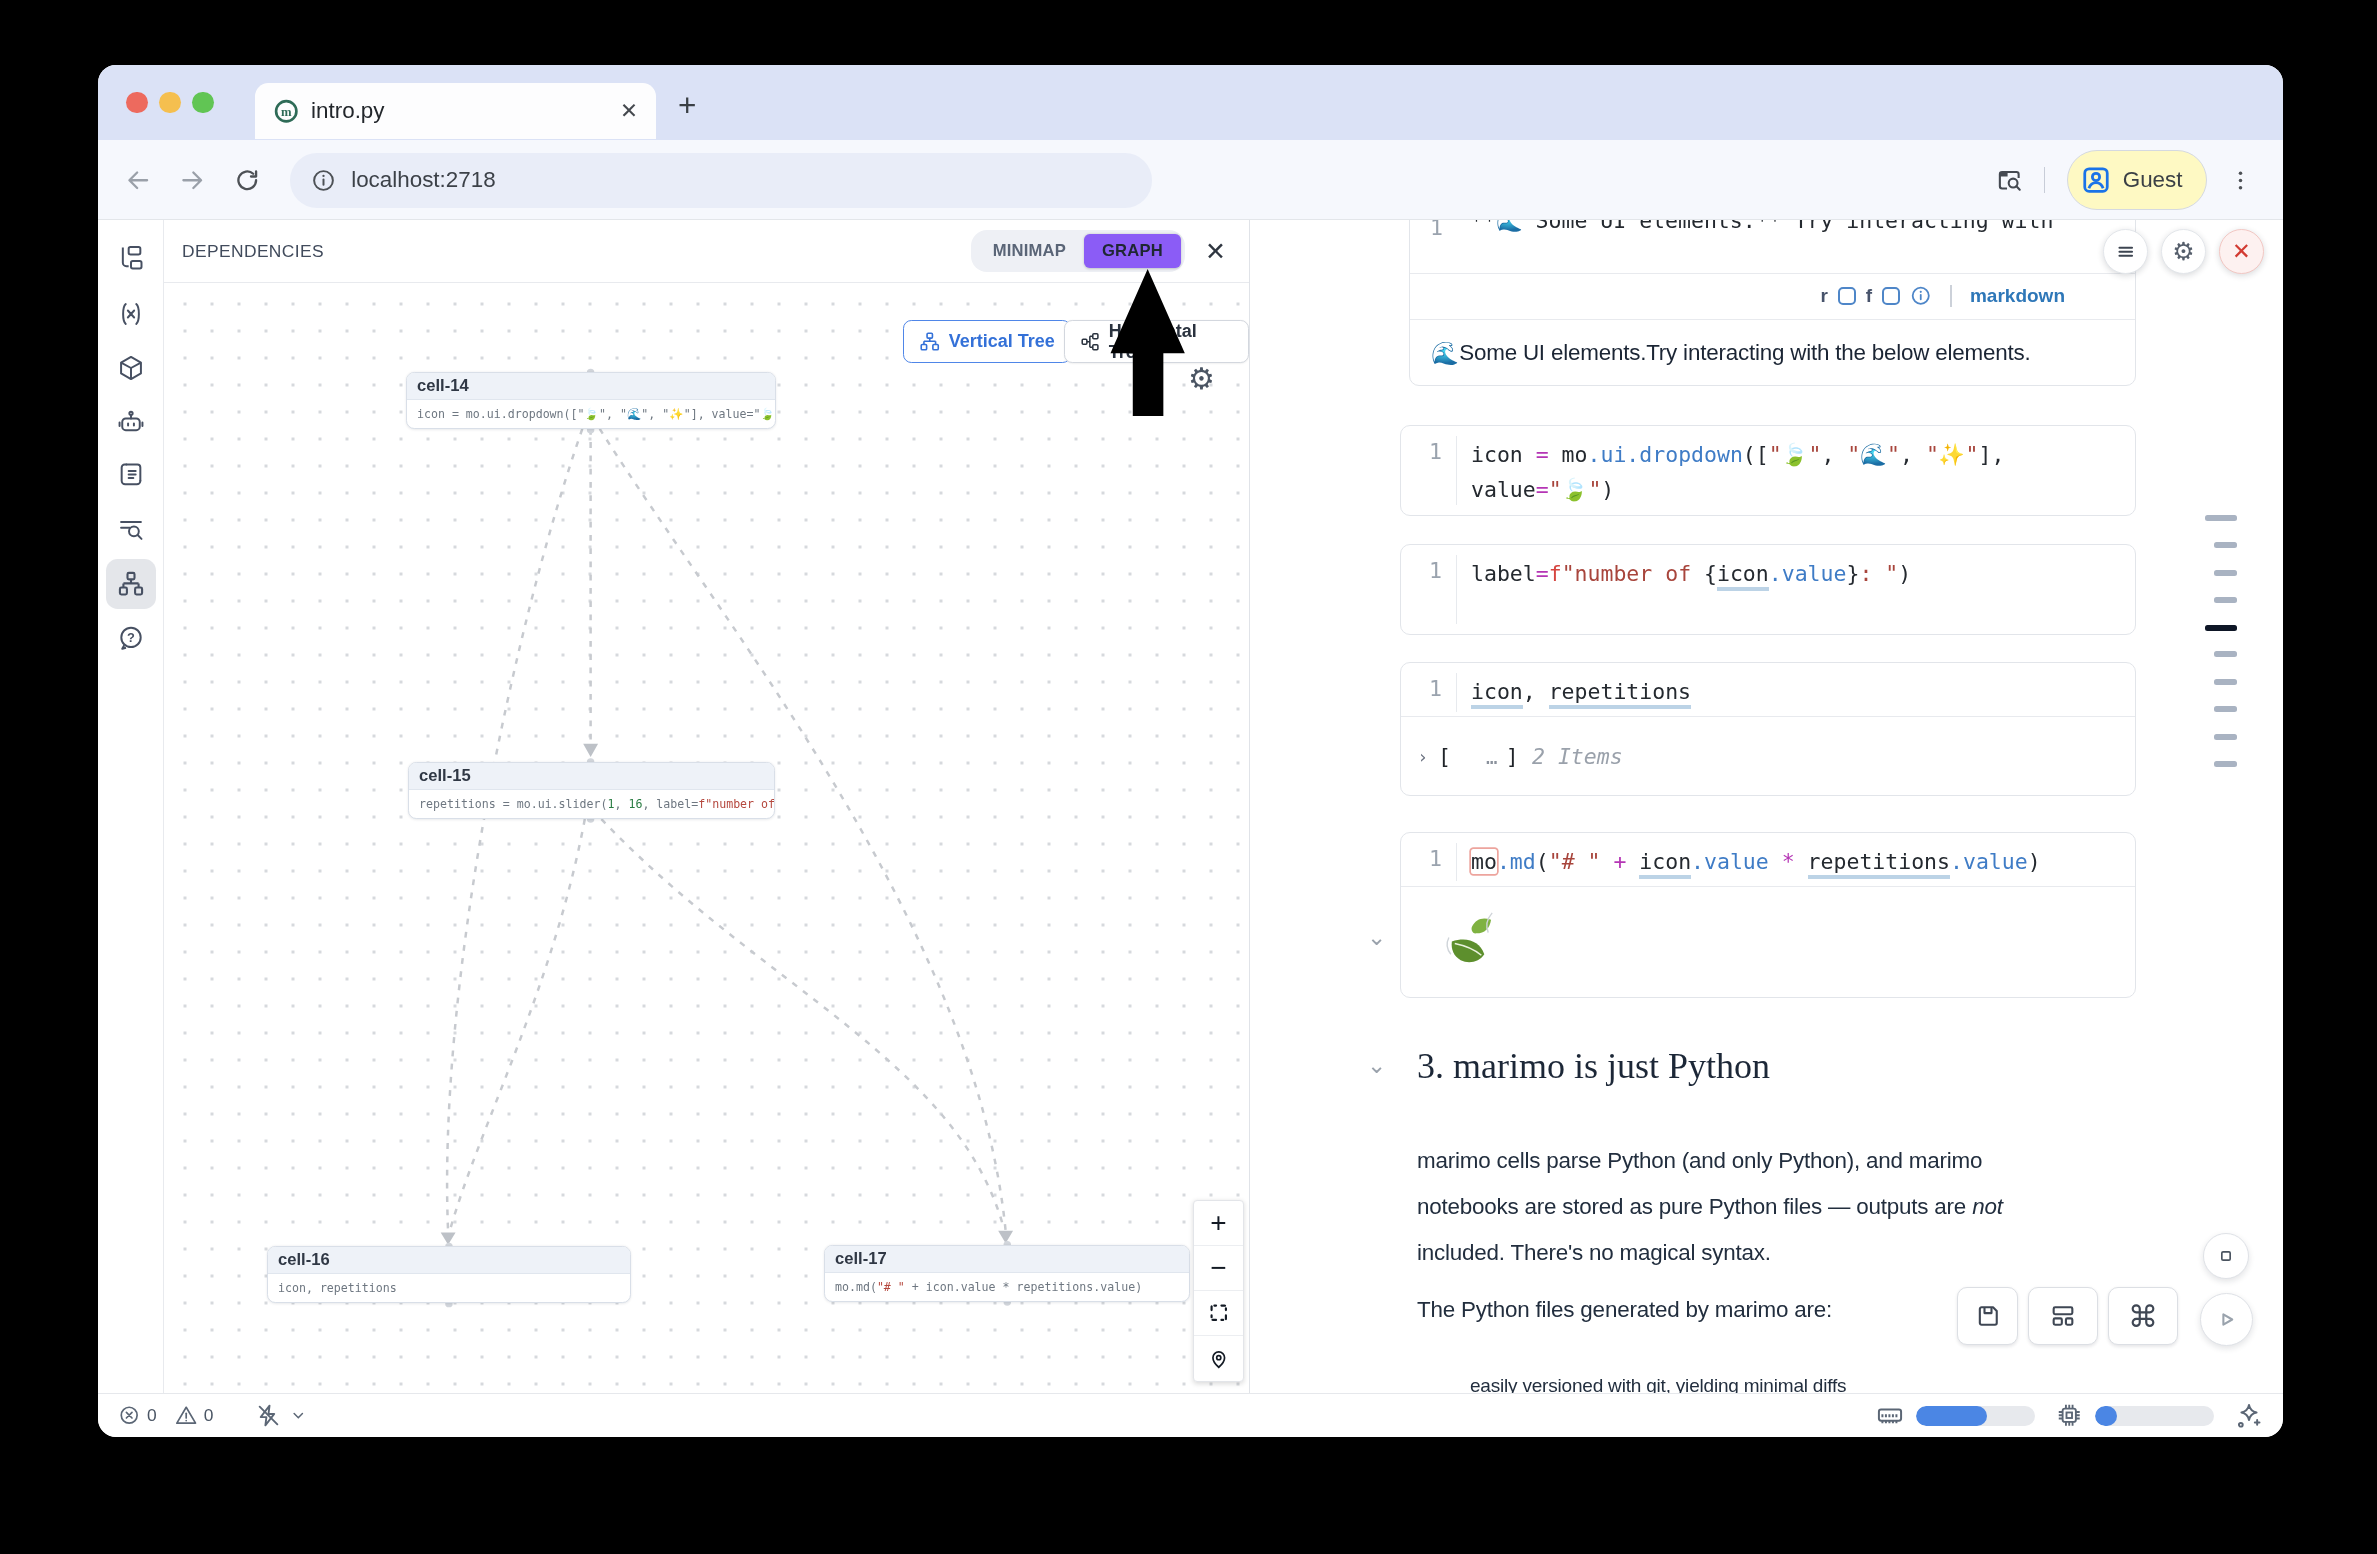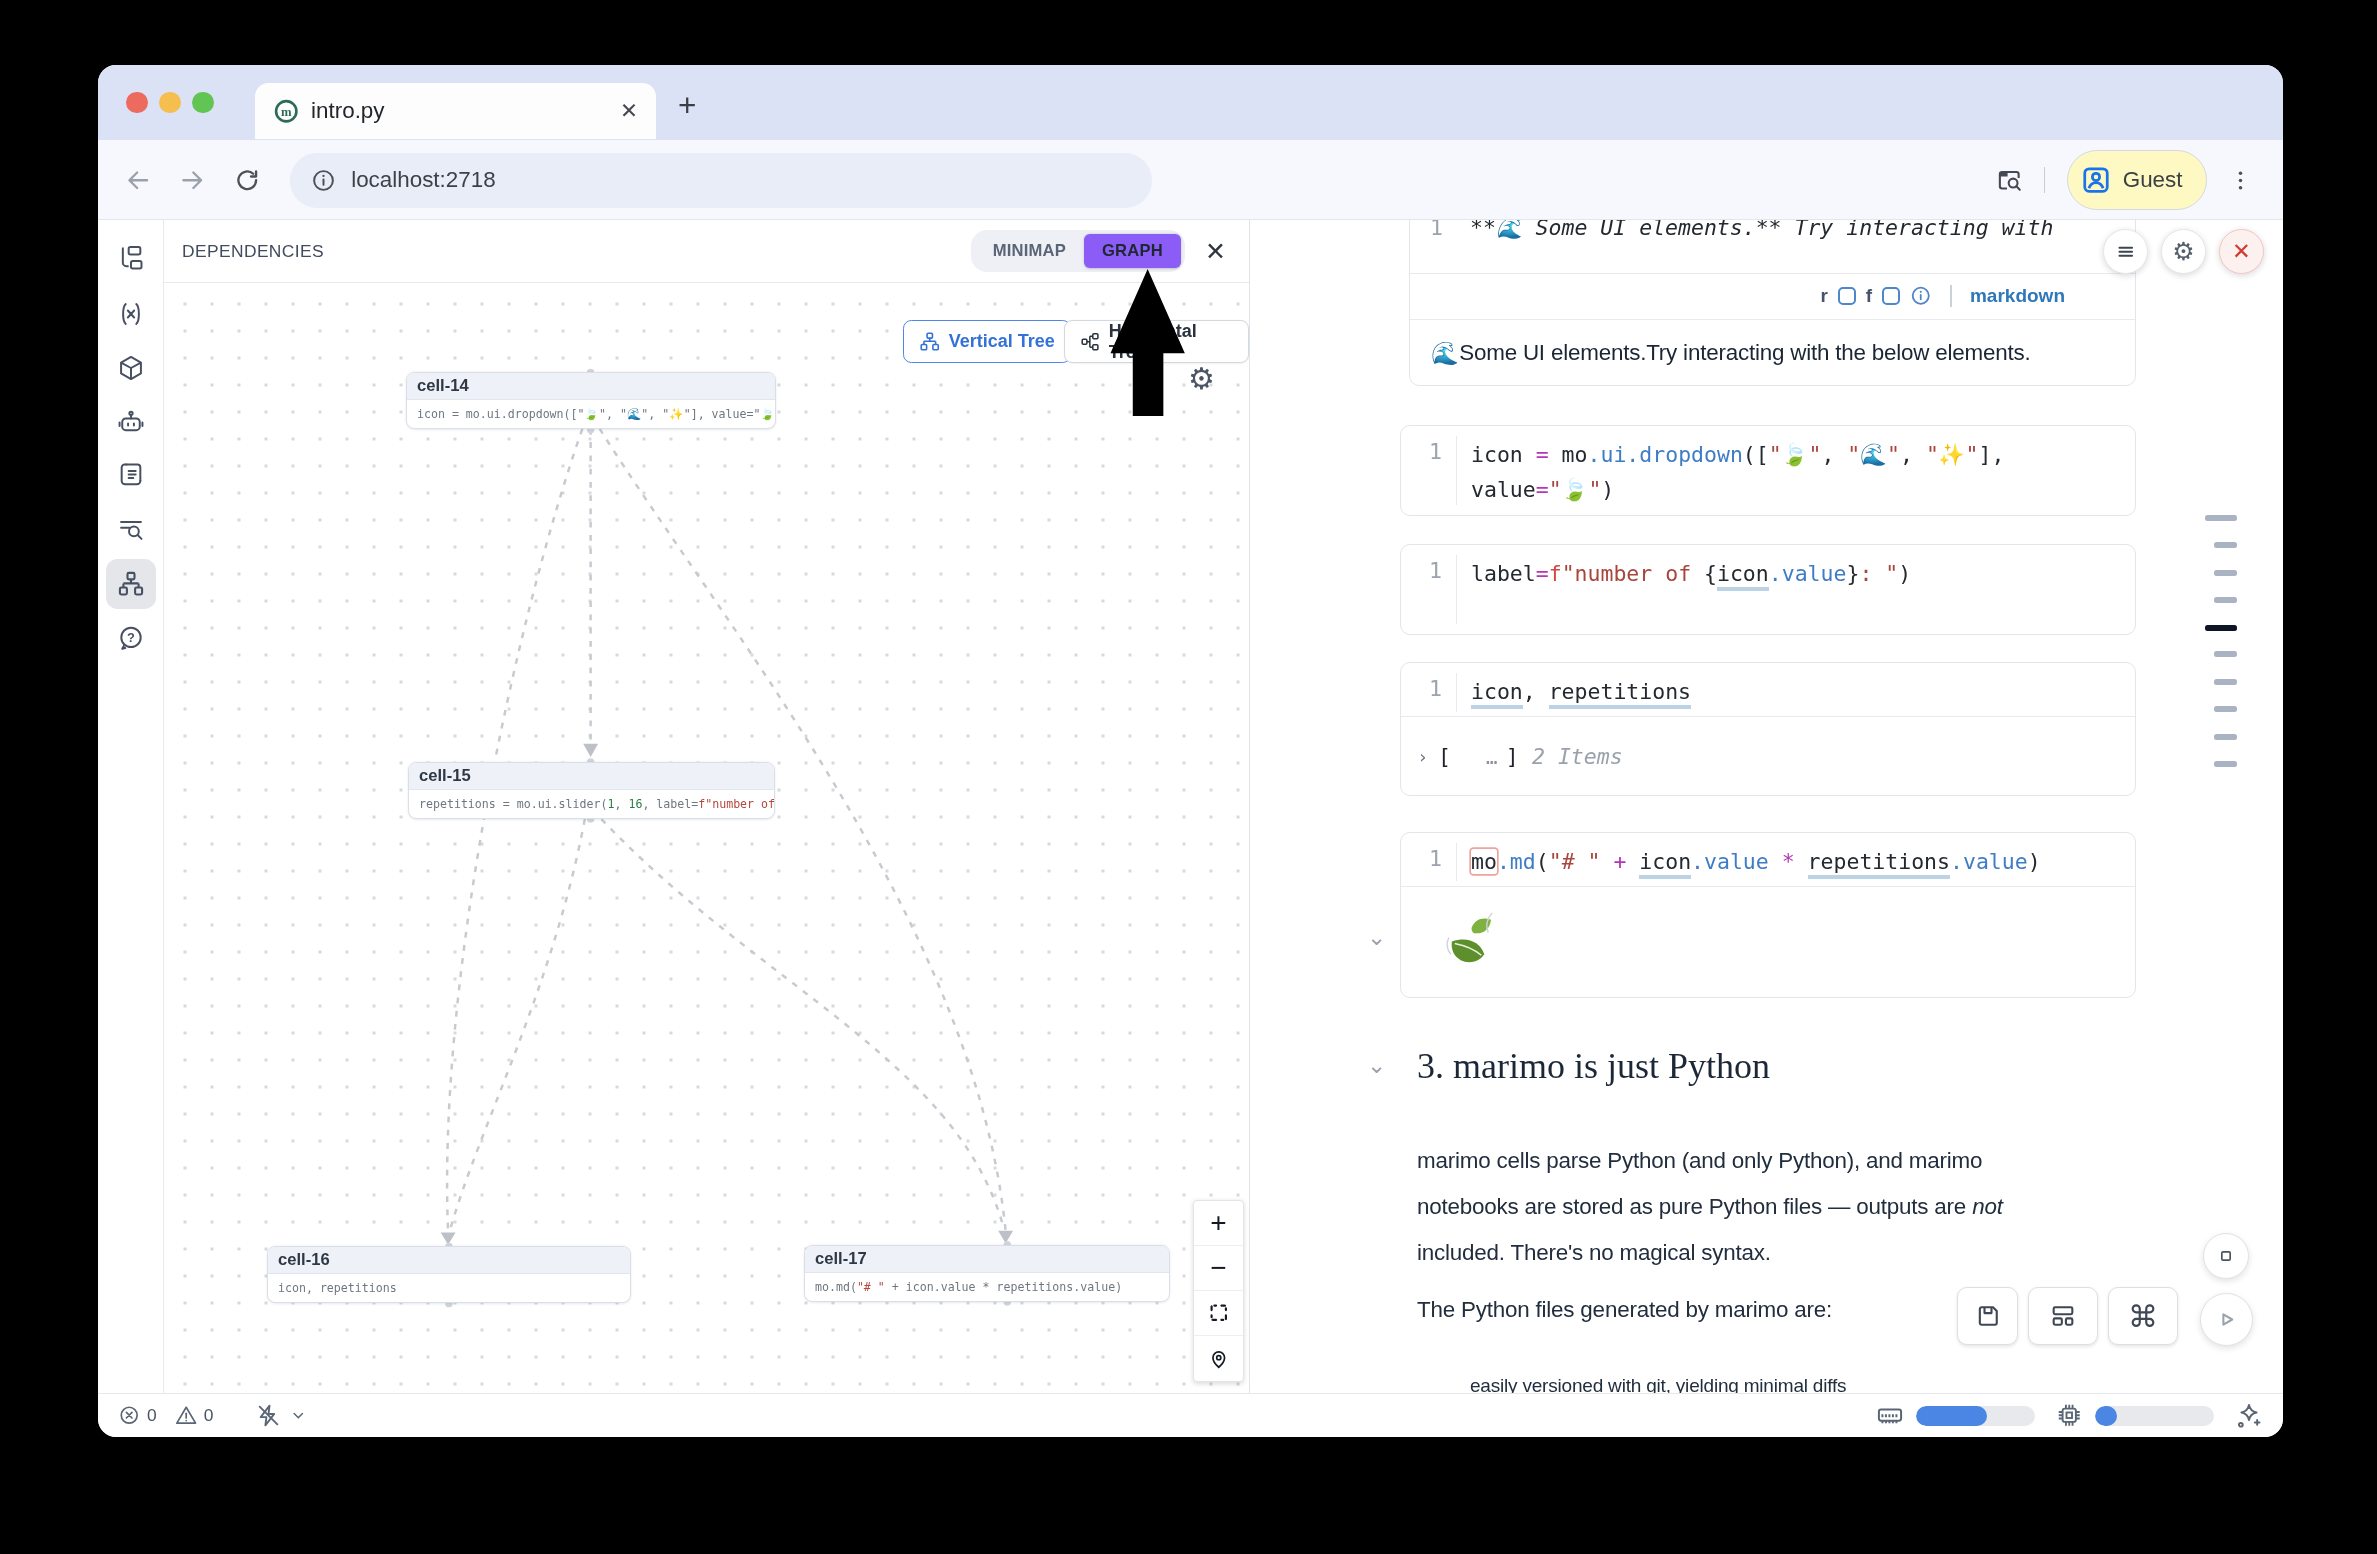--- a/index.html
+++ b/index.html
@@ -52,21 +52,21 @@
   .node { position:absolute; background:#fff; border:1.2px solid #d9dfe8; border-radius:8.3px; box-shadow:0 0.8px 2.5px rgba(16,24,40,.09); z-index:2; }
   .node-h { height:27px; background:#eef2f8; border-bottom:1.2px solid #e0e6ee; border-radius:6.6px 6.6px 0 0; display:flex; align-items:center; padding:0 10px; font-size:16.6px; font-weight:700; color:#303845; }
   .node-b { height:27px; display:flex; align-items:center; padding:0 10px; font-family:"DejaVu Sans Mono", monospace; font-size:11.6px; color:#6e7781; white-space:pre; overflow:hidden; }
   .node-b .cl { white-space:pre; }
 
   .zoomctl { position:absolute; left:1029px; top:917px; width:51px; background:#fff; border:0.8px solid #e3e5e9; border-radius:4.1px; box-shadow:0 1.7px 5px rgba(0,0,0,.14); z-index:2; }
   .zc { height:45px; display:flex; align-items:center; justify-content:center; border-bottom:0.8px solid #eceef1; color:#131a24; font-size:28px; }
   .zc:last-child { border-bottom:none; }
   .mdcell { position:absolute; left:1311px; top:-124px; width:727px; height:290px; border:1.2px solid #e2e5ea; border-radius:10px; background:#fff; }
   .md-num { position:absolute; left:20px; top:118px; font-family:"DejaVu Sans Mono", monospace; font-size:21.5px; color:#9aa3ae; }
-  .md-code { position:absolute; left:60px; top:115px; right:15px; font-family:"DejaVu Sans Mono", monospace; font-size:21.5px; line-height:31.5px; color:#1f2328;font-style:italic; }
+  .md-code { position:absolute; left:60px; top:108px; right:15px; font-family:"DejaVu Sans Mono", monospace; font-size:21.5px; line-height:31.5px; color:#1f2328; }
   .md-code .cl { white-space:pre-wrap; }
   .md-div1 { position:absolute; left:0; right:0; top:176px; height:1.2px; background:#e8eaee; }
   .md-foot { position:absolute; left:0; right:0; top:176px; height:46px; display:flex; align-items:center; justify-content:flex-end; gap:10px; padding-right:70px; }
   .kbd-letter { font-size:19px; font-weight:600; color:#47536b; }
   .kbd-box { width:18px; height:18px; border:2.1px solid #4e86c8; border-radius:5px; background:#fff; }
   .md-foot .vsep2 { width:1.7px; height:21.5px; background:#ccd1d9; margin:0 8.3px; }
   .lang-label { font-size:19px; font-weight:700; color:#2e77b8; }
   .md-div2 { position:absolute; left:0; right:0; top:222px; height:1.2px; background:#e8eaee; }
   .md-out { position:absolute; left:21.5px; right:15px; top:222px; height:68px; display:flex; align-items:center; font-size:22.4px; color:#1b2534; letter-spacing:-0.2px; }
 
@@ -327,21 +327,21 @@
           <div class="node-b"><div class="cl"><span class="sg-np">icon = mo.ui.dropdown(["🍃", "🌊", "✨"], value="🍃")</span></div></div>
         </div>
         <div class="node" style="left:244px;top:479px;width:367px;height:57px">
           <div class="node-h">cell-15</div>
           <div class="node-b"><div class="cl"><span class="sg-np">repetitions = mo.ui.slider(</span><span class="sg-nn">1</span><span class="sg-np">, </span><span class="sg-nn">16</span><span class="sg-np">, label=</span><span class="sg-ns">f"number of {icon.val</span></div></div>
         </div>
         <div class="node" style="left:103px;top:963px;width:364px;height:57px">
           <div class="node-h">cell-16</div>
           <div class="node-b"><div class="cl"><span class="sg-np">icon, repetitions</span></div></div>
         </div>
-        <div class="node" style="left:640px;top:962px;width:366px;height:57px">
+        <div class="node" style="left:660px;top:962px;width:366px;height:57px">
           <div class="node-h">cell-17</div>
           <div class="node-b"><div class="cl"><span class="sg-np">mo.md(</span><span class="sg-ns">"# "</span><span class="sg-np"> + icon.value * repetitions.value)</span></div></div>
         </div>
 
         <div class="zoomctl">
           <div class="zc">+</div>
           <div class="zc">−</div>
           <div class="zc">
             <svg class="ic" width="21.5" height="21.5" viewBox="0 0 24 24" fill="none" stroke="currentColor" stroke-width="2.4" stroke-linecap="round">
                 <path d="M4 9V5.5A1.5 1.5 0 0 1 5.5 4H9M15 4h3.5A1.5 1.5 0 0 1 20 5.5V9M20 15v3.5a1.5 1.5 0 0 1-1.5 1.5H15M9 20H5.5A1.5 1.5 0 0 1 4 18.5V15" stroke-dasharray="4 3.2"></path>

